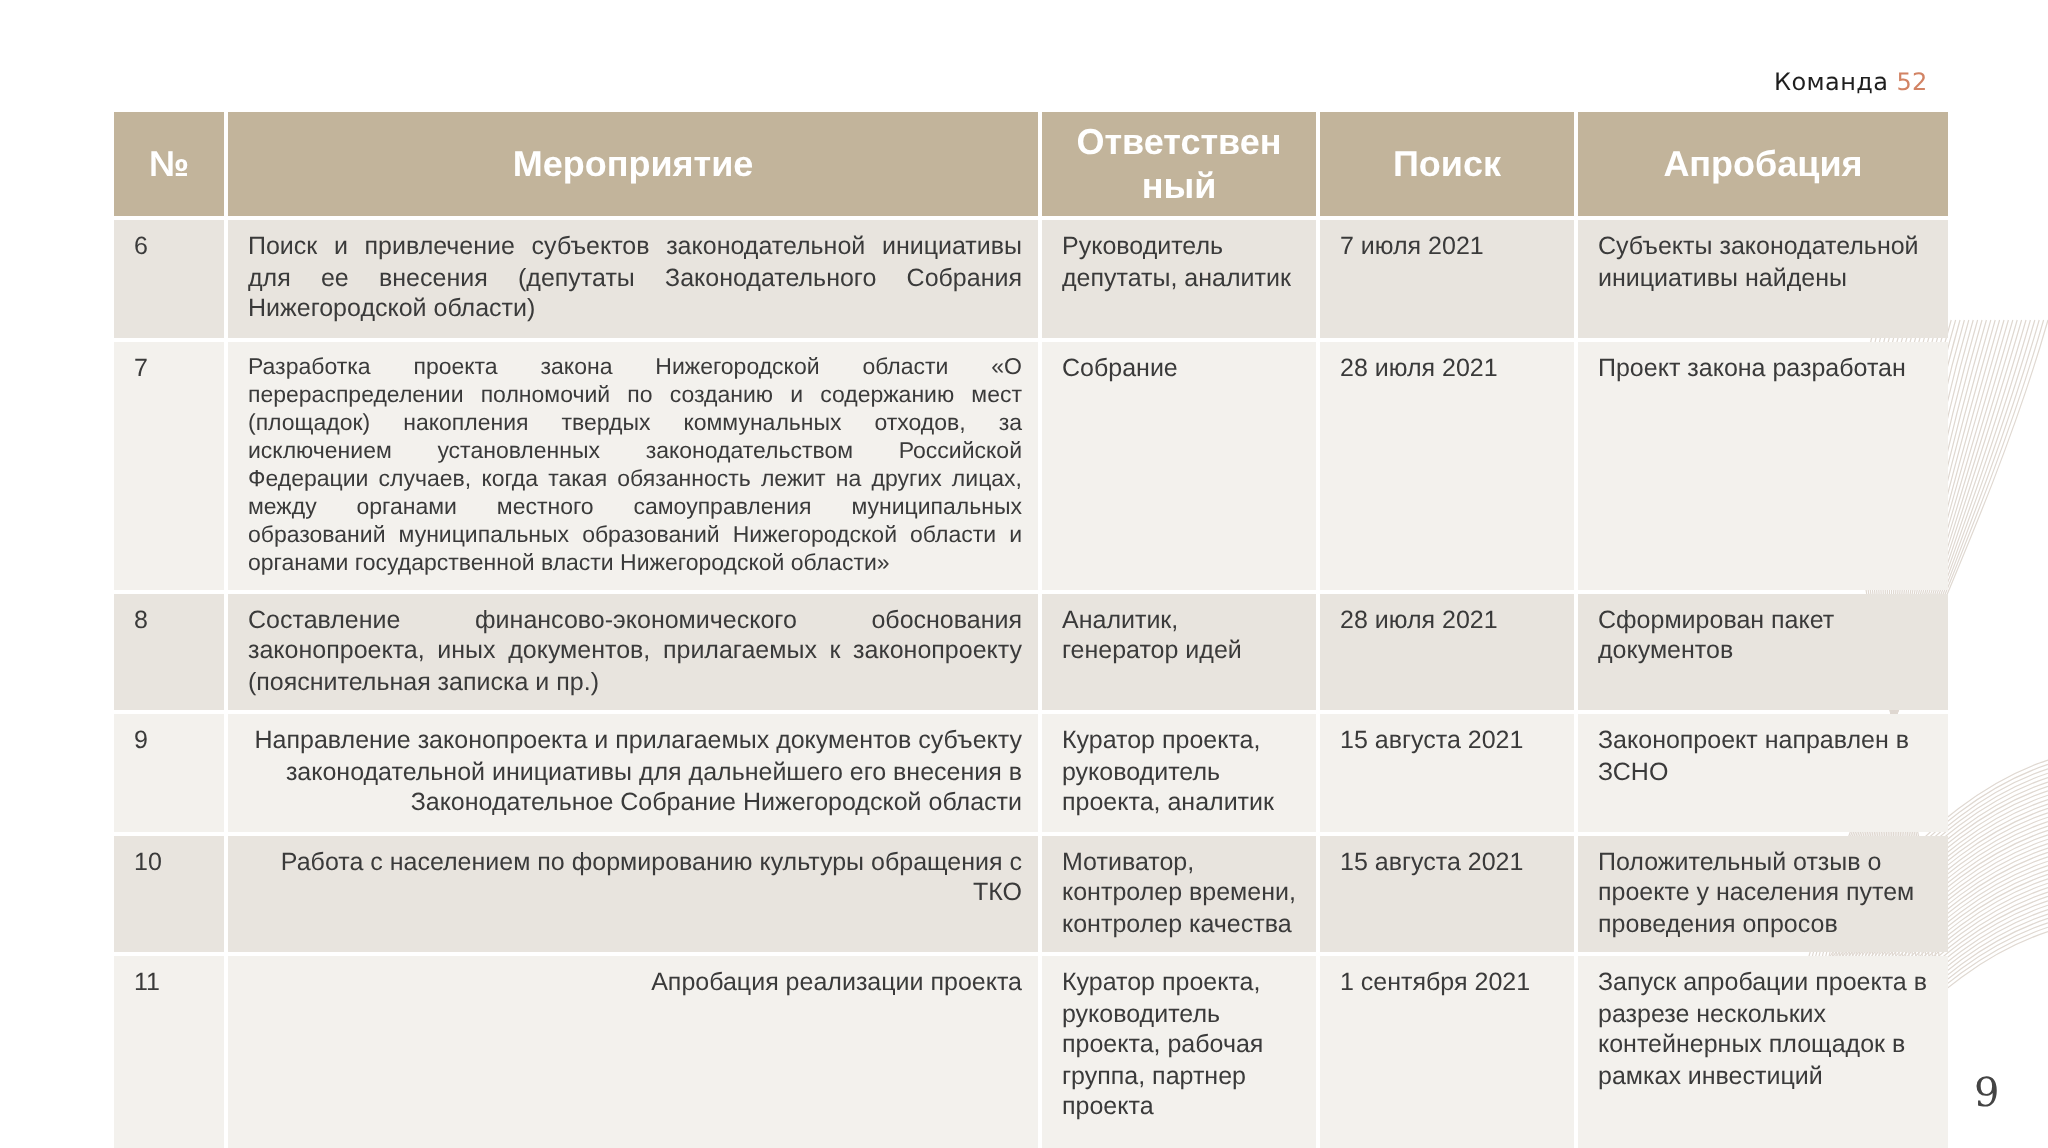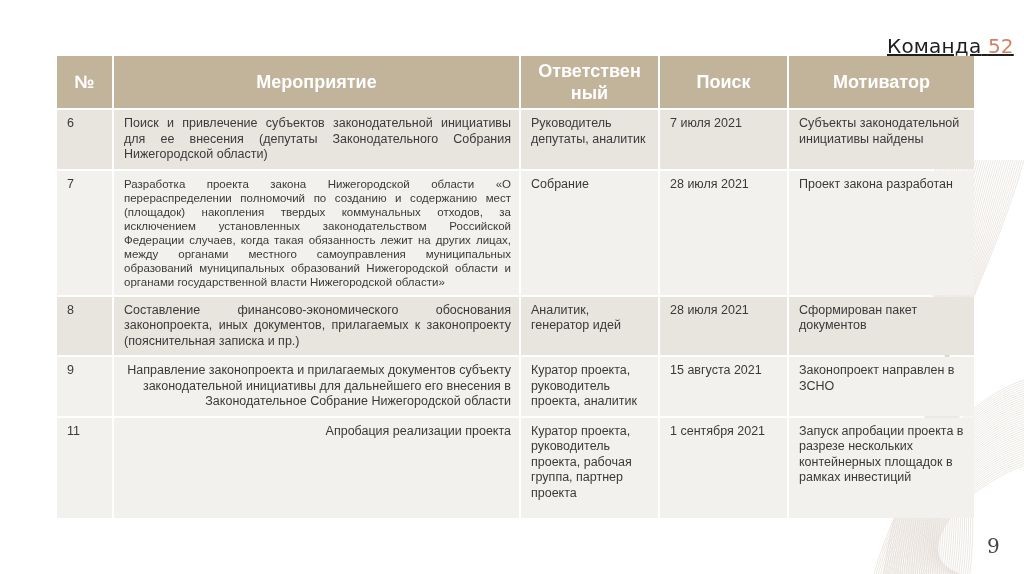--- a/index.html
+++ b/index.html
@@ -7,23 +7,22 @@
       width: 1024px; height: 574px; overflow: hidden;
       background: #ffffff; position: relative;
       font-family: "Liberation Sans", sans-serif;
     }
     .deco {
       position: absolute; right: 0; top: 0; width: 160px; height: 574px;
       pointer-events: none;
     }
     .brand {
       position: absolute; left: 887px; top: 34px;
-      font-family: "DejaVu Sans", sans-serif; font-size: 20px; color: #1e1e1e;
+      font-family: "DejaVu Sans", sans-serif; font-size: 12px; color: #1e1e1e;
       letter-spacing: 0.2px;
-      text-decoration: underline;
     }
     .brand .num { color: #d28364; }
     table.plan {
       position: absolute; left: 55px; top: 54px; width: 917px;
       border-collapse: separate; border-spacing: 2px 2px;
       table-layout: fixed;
     }
     table.plan th {
       background: #c2b49b; color: #ffffff; font-weight: bold;
       font-size: 18px; height: 52px; padding: 0 6px; text-align: center;
@@ -139,21 +138,21 @@
       <col style="width:137px">
       <col style="width:127px">
       <col style="width:185px">
   </colgroup>
   <thead>
     <tr>
       <th>№</th>
       <th>Мероприятие</th>
       <th><span>Ответствен ный</span></th>
       <th>Поиск</th>
-      <th>Мотиватор</th>
+      <th>Апробация</th>
     </tr>
   </thead>
   <tbody>
     <tr class="odd" style="height:57px">
       <td>6</td>
       <td class="desc">Поиск и привлечение субъектов законодательной инициативы для ее внесения (депутаты Законодательного Собрания Нижегородской области)</td>
       <td>Руководитель депутаты, аналитик</td>
       <td>7 июля 2021</td>
       <td>Субъекты законодательной инициативы найдены</td>
     </tr>
@@ -171,20 +170,27 @@
       <td>28 июля 2021</td>
       <td>Сформирован пакет документов</td>
     </tr>
     <tr class="even" style="height:55px">
       <td>9</td>
       <td class="desc left">Направление законопроекта и прилагаемых документов субъекту законодательной инициативы для дальнейшего его внесения в Законодательное Собрание Нижегородской области</td>
       <td>Куратор проекта, руководитель проекта, аналитик</td>
       <td>15 августа 2021</td>
       <td>Законопроект направлен в ЗСНО</td>
     </tr>
+    <tr class="odd" style="height:55px">
+      <td>10</td>
+      <td class="desc left">Работа с населением по формированию культуры обращения с ТКО</td>
+      <td>Мотиватор, контролер времени, контролер качества</td>
+      <td>15 августа 2021</td>
+      <td>Положительный отзыв о проекте у населения путем проведения опросов</td>
+    </tr>
     <tr class="even" style="height:100px">
       <td>11</td>
       <td class="desc left">Апробация реализации проекта</td>
       <td>Куратор проекта, руководитель проекта, рабочая группа, партнер проекта</td>
       <td>1 сентября 2021</td>
       <td>Запуск апробации проекта в разрезе нескольких контейнерных площадок в рамках инвестиций</td>
     </tr>
   </tbody>
 </table>
 

